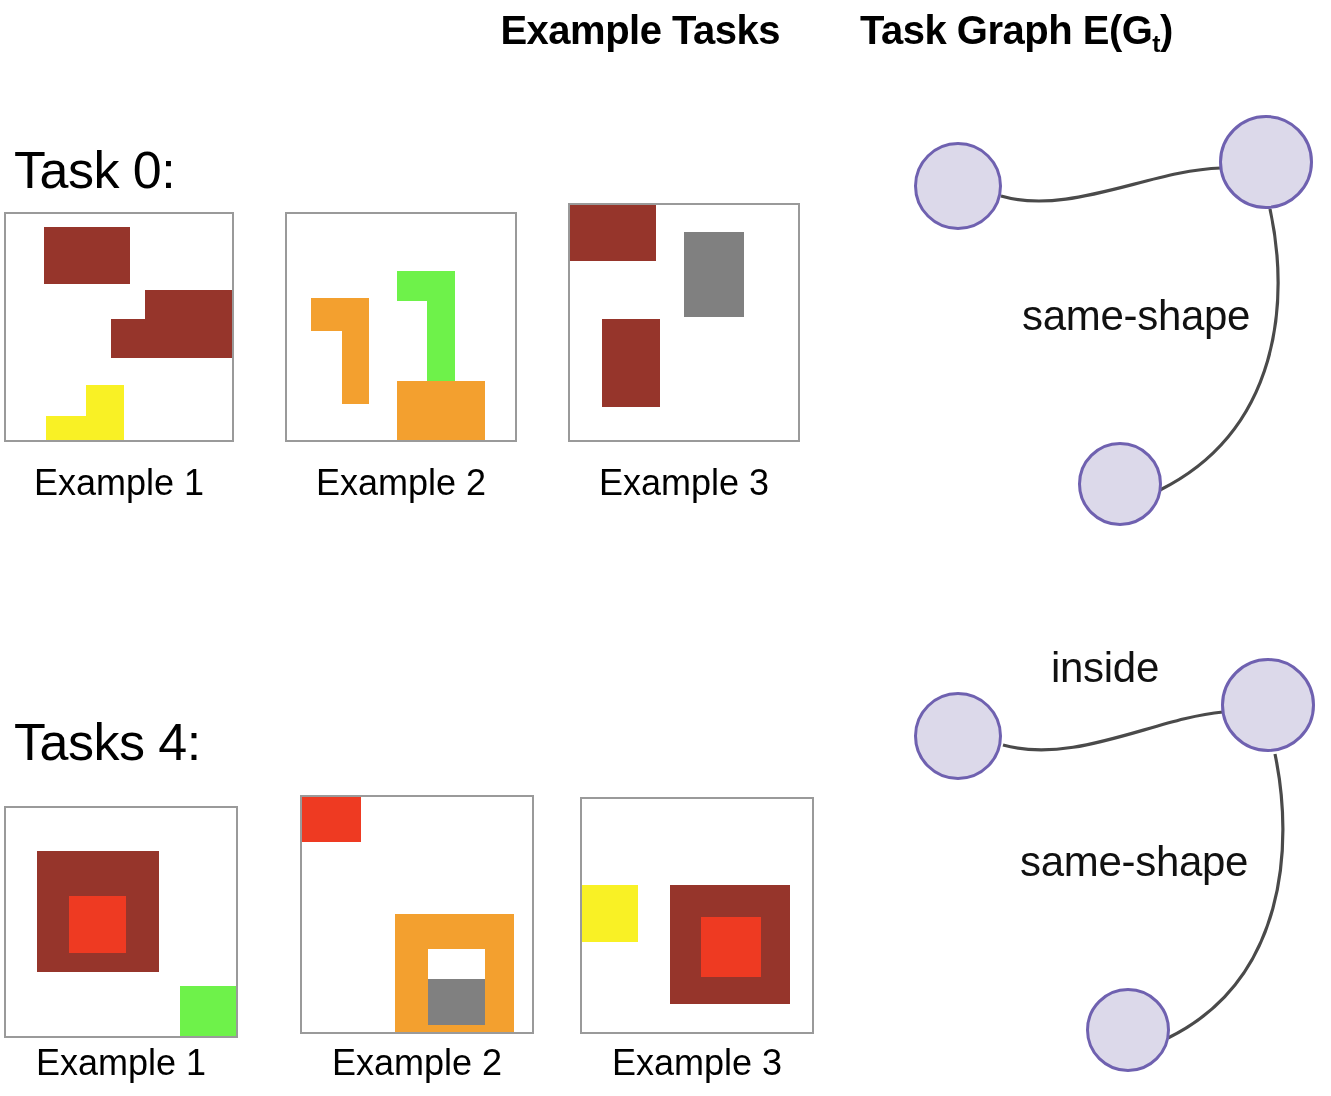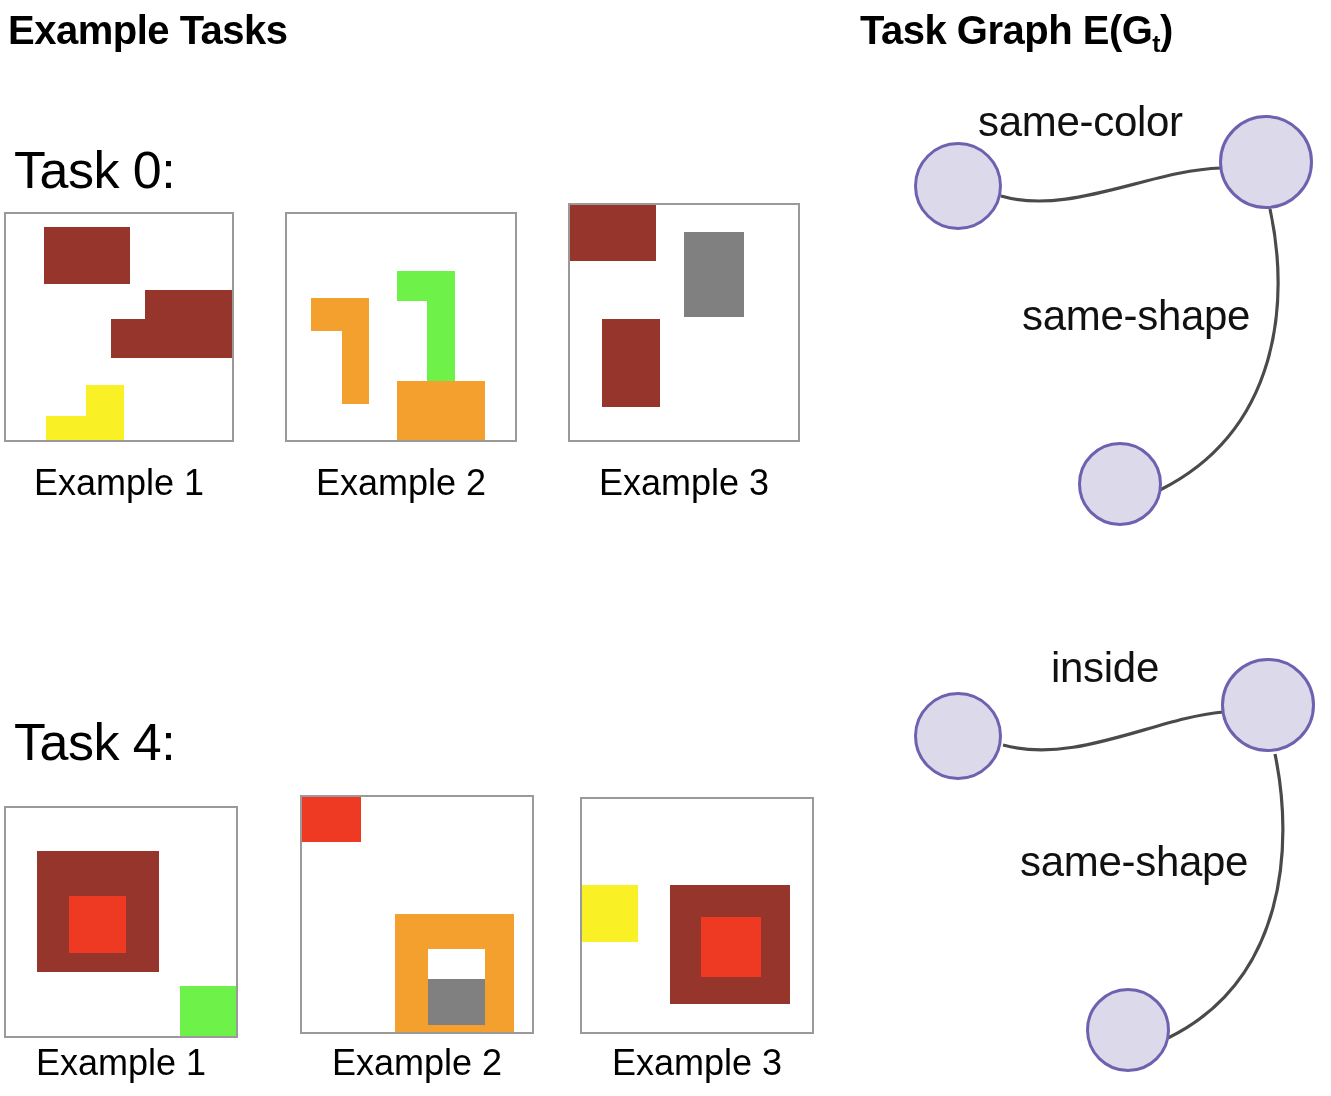--- a/index.html
+++ b/index.html
@@ -17,21 +17,21 @@
   .abs { position: absolute; }
 
   
   .col-header {
     font-weight: bold;
     font-size: 40px;
     color: #000;
     letter-spacing: -0.5px;
     white-space: nowrap;
   }
-  #header-example-tasks { left: 8px; top: 8px; width: 780px; text-align: left; }
+  #header-example-tasks { left: 0; top: 8px; width: 780px; text-align: right; }
   #header-task-graph { left: 860px; top: 8px; width: 471px; text-align: left; }
   .sub { font-size: 0.62em; vertical-align: -0.32em; }
 
   
   .task-label {
     font-size: 52px;
     color: #000;
     white-space: nowrap;
     letter-spacing: -0.5px;
   }
@@ -109,25 +109,24 @@
 <div class="abs caption" style="left:568px; top:462px; width:232px;">Example 3</div>
 
 <div class="graph" style="left:890px; top:100px; width:441px; height:420px;">
   <svg class="edges" width="441" height="420">
     <path d="M 111 96 C 180 116 260 70 331 68" fill="none" stroke="#4a4a4a" stroke-width="3.2"></path>
     <path d="M 380 109 C 400 200 390 330 270 390" fill="none" stroke="#4a4a4a" stroke-width="3.2"></path>
   </svg>
   <div class="node" style="left:24px; top:42px; width:88px; height:88px;"></div>
   <div class="node" style="left:329px; top:15px; width:94px; height:94px;"></div>
   <div class="node" style="left:188px; top:342px; width:84px; height:84px;"></div>
-  <div class="edge-label" style="left:88px; top:-2px;">same-color</div>
   <div class="edge-label" style="left:132px; top:192px;">same-shape</div>
 </div>
 
-<div class="abs task-label" style="left:14px; top:712px;">Task 4:</div>
+<div class="abs task-label" style="left:14px; top:712px;">Tasks 4:</div>
 
 <div class="board" style="left:4px; top:806px; width:234px; height:232px;">
   <div class="shape" style="left:31px; top:43px; width:122px; height:121px; background:#96352b;"></div>
   <div class="shape" style="left:63px; top:88px; width:57px; height:57px; background:#ee3a22;"></div>
   <div class="shape" style="left:174px; top:178px; width:60px; height:58px; background:#6ef24a;"></div>
 </div>
 <div class="abs caption" style="left:4px; top:1042px; width:234px;">Example 1</div>
 
 <div class="board" style="left:300px; top:795px; width:234px; height:239px;">
   <div class="shape" style="left:0px; top:0px; width:59px; height:45px; background:#ee3a22;"></div>

